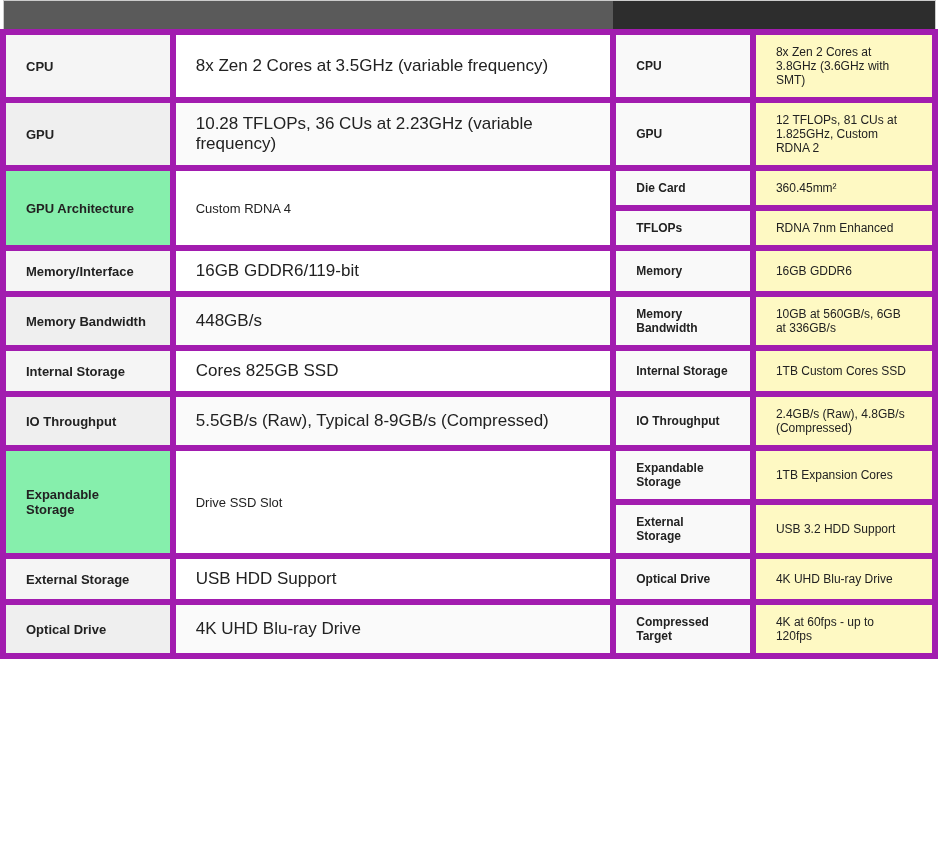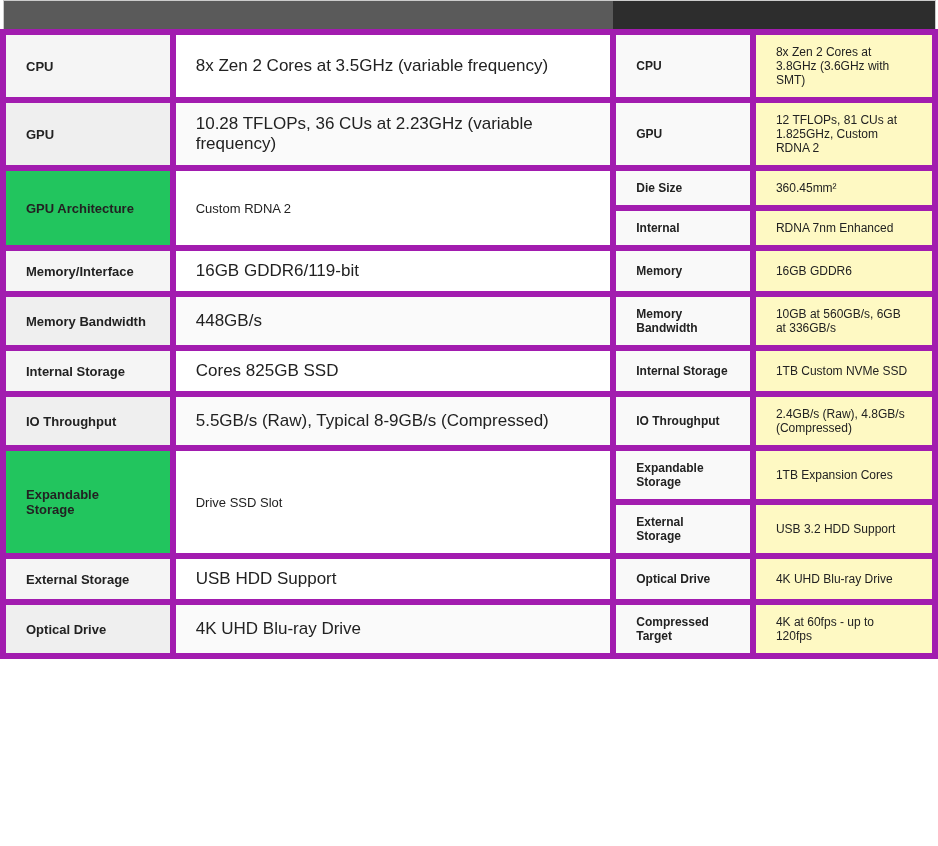--- a/index.html
+++ b/index.html
@@ -61,21 +61,21 @@
       background: #fef9c3;
       vertical-align: middle;
     }
     tr:nth-child(even) .ps5-label { background: #efefef; }
     tr:nth-child(even) .ps5-value { background: #fafafa; }
     .xbox-label { border-left: 1px solid #ddd; }
     
     .ps5-merged-label {
       font-weight: bold;
       font-size: 13px;
-      background: #22c55e;
+      background: #86efac;
       vertical-align: middle;
     }
     .ps5-merged-value {
       font-size: 13px;
       background: #fff;
       vertical-align: middle;
     }
   </style>
 </head>
 <body>
@@ -101,45 +101,45 @@
       <td class="xbox-value">8x Zen 2 Cores at 3.8GHz (3.6GHz with SMT)</td>
     </tr>
       <tr>
       <td class="ps5-label">GPU</td>
       <td class="ps5-value">10.28 TFLOPs, 36 CUs at 2.23GHz (variable frequency)</td>
       <td class="xbox-label">GPU</td>
       <td class="xbox-value">12 TFLOPs, 81 CUs at 1.825GHz, Custom RDNA 2</td>
     </tr>
       <tr>
           <td class="ps5-merged-label ps5-label" rowspan="2">GPU Architecture</td>
-          <td class="ps5-merged-value ps5-value" rowspan="2">Custom RDNA 2</td>
-          <td class="xbox-label">Die Size</td>
+          <td class="ps5-merged-value ps5-value" rowspan="2">Custom RDNA 4</td>
+          <td class="xbox-label">Die Card</td>
           <td class="xbox-value">360.45mm²</td>
         </tr>
       <tr>
-          <td class="xbox-label">Internal</td>
+          <td class="xbox-label">TFLOPs</td>
           <td class="xbox-value">RDNA 7nm Enhanced</td>
         </tr>
       <tr>
       <td class="ps5-label">Memory/Interface</td>
       <td class="ps5-value">16GB GDDR6/119-bit</td>
       <td class="xbox-label">Memory</td>
       <td class="xbox-value">16GB GDDR6</td>
     </tr>
       <tr>
       <td class="ps5-label">Memory Bandwidth</td>
       <td class="ps5-value">448GB/s</td>
       <td class="xbox-label">Memory Bandwidth</td>
       <td class="xbox-value">10GB at 560GB/s, 6GB at 336GB/s</td>
     </tr>
       <tr>
       <td class="ps5-label">Internal Storage</td>
       <td class="ps5-value">Cores 825GB SSD</td>
       <td class="xbox-label">Internal Storage</td>
-      <td class="xbox-value">1TB Custom NVMe SSD</td>
+      <td class="xbox-value">1TB Custom Cores SSD</td>
     </tr>
       <tr>
       <td class="ps5-label">IO Throughput</td>
       <td class="ps5-value">5.5GB/s (Raw), Typical 8-9GB/s (Compressed)</td>
       <td class="xbox-label">IO Throughput</td>
       <td class="xbox-value">2.4GB/s (Raw), 4.8GB/s (Compressed)</td>
     </tr>
       <tr>
           <td class="ps5-merged-label ps5-label" rowspan="2">Expandable Storage</td>
           <td class="ps5-merged-value ps5-value" rowspan="2">Drive SSD Slot</td>

